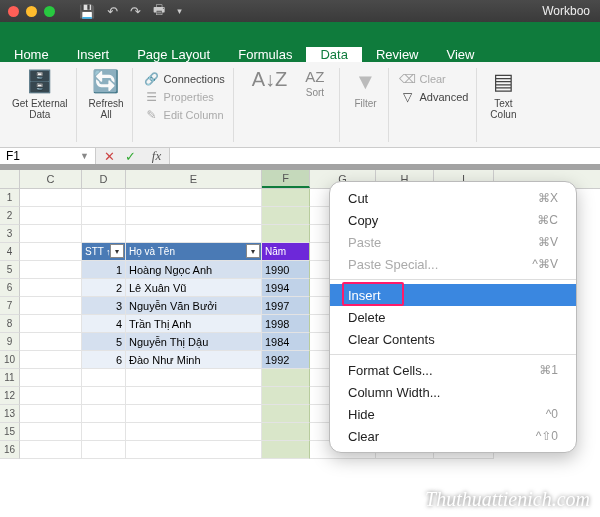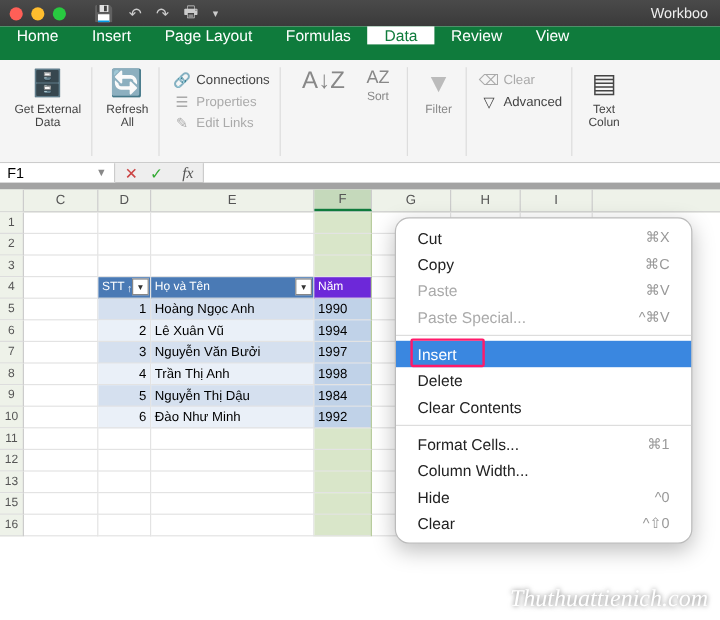--- a/index.html
+++ b/index.html
@@ -8,21 +8,21 @@
 
 .titlebar { height: 22px; background: linear-gradient(#4a4a4a, #3a3a3a); display: flex; align-items: center; padding: 0 8px; }
 .traffic { display: flex; gap: 7px; }
 .tldot { width: 11px; height: 11px; border-radius: 50%; }
 .red { background: #ff5f57; } .yellow { background: #ffbd2e; } .green { background: #28c940; }
 .qat { display: flex; gap: 12px; margin-left: 24px; align-items: center; }
 .qat-icon { color: #ccc; font-size: 13px; }
 .doc-title { position: absolute; left: 50%; transform: translateX(-50%); color: #eee; font-size: 12px; right: 10px; text-align: right; left: auto; transform: none; }
 
 
-.ribbon-tabs { height: 28px; background: #0f7b3c; display: flex; align-items: flex-start; }
+.ribbon-tabs { height: 40px; background: #0f7b3c; display: flex; align-items: flex-end; }
 .tab { padding: 0 14px; color: #fff; font-size: 13px; display: flex; align-items: center; cursor: pointer; }
 .tab.active { background: #fff; color: #0f7b3c; }
 
 
 .ribbon { height: 86px; background: #f5f5f5; border-bottom: 1px solid #ccc; display: flex; align-items: flex-start; padding: 6px 4px; gap: 4px; }
 .rgroup { display: flex; flex-direction: column; align-items: center; padding: 0 8px; border-right: 1px solid #ddd; height: 74px; }
 .rgroup:last-child { border-right: none; }
 .big-btn { display: flex; flex-direction: column; align-items: center; gap: 2px; font-size: 10px; color: #444; cursor: pointer; }
 .big-icon { width: 28px; height: 28px; display: flex; align-items: center; justify-content: center; font-size: 22px; }
 .sm-items { display: flex; flex-direction: column; gap: 4px; padding-top: 4px; }
@@ -122,21 +122,21 @@
       <div class="sm-item">
           <span class="sm-icon">🔗</span>
           <span>Connections</span>
         </div>
       <div class="sm-item dim">
           <span class="sm-icon">☰</span>
           <span>Properties</span>
         </div>
       <div class="sm-item dim">
           <span class="sm-icon">✎</span>
-          <span>Edit Links</span>
+          <span>Edit Column</span>
         </div>
     </div>
   </div>
   <div class="rgroup" style="flex-direction:row;gap:6px;align-items:flex-start">
     <div class="side-btn">
         <span style="font-size:20px">A↓Z</span>
       </div>
     <div class="side-btn">
         <span style="font-size:15px">AZ</span>
         <span>Sort</span>

